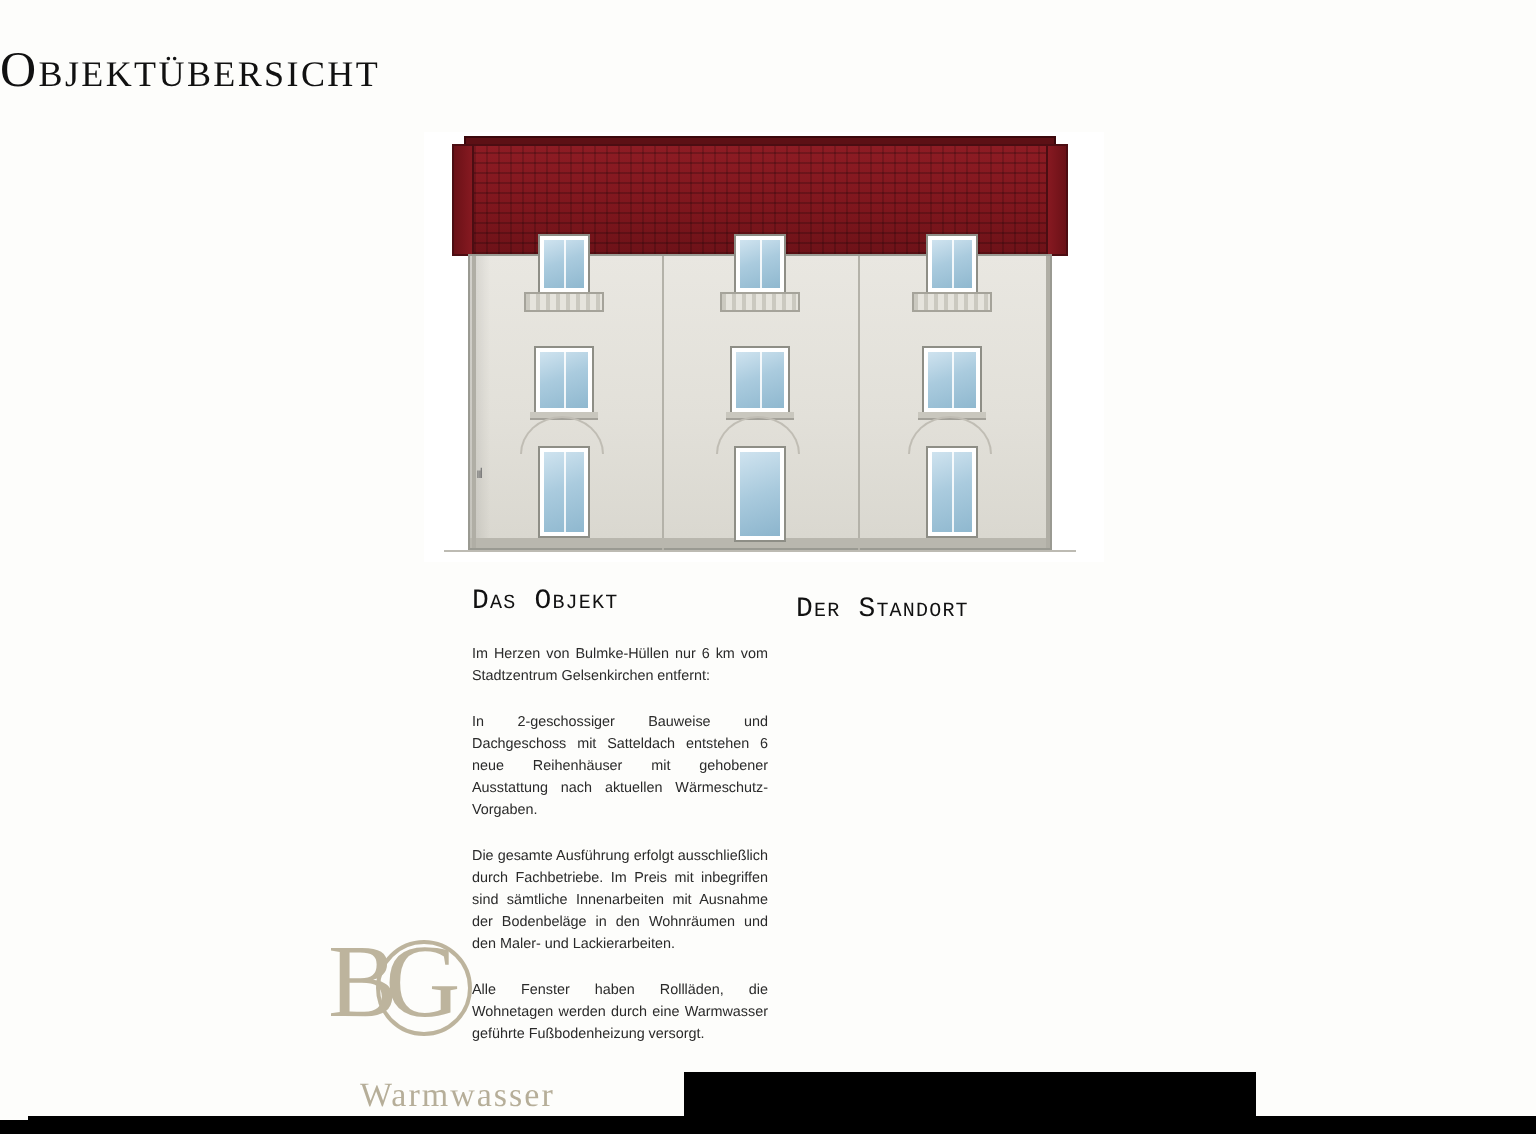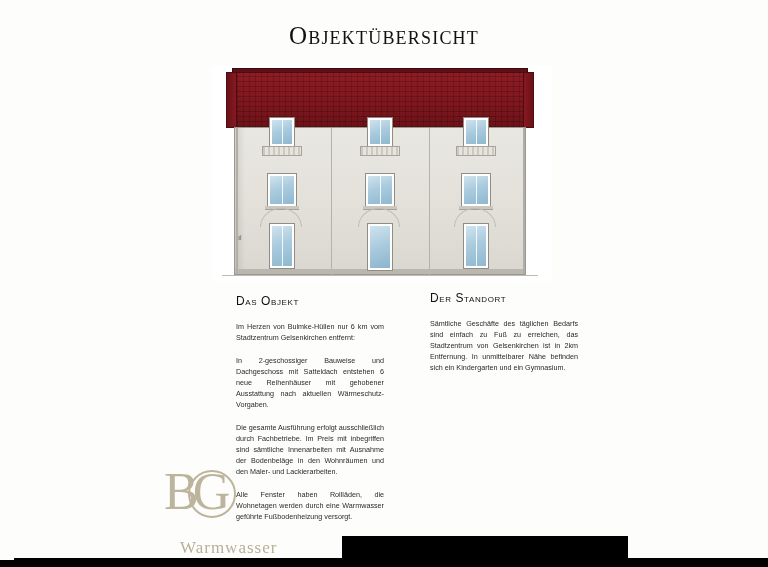--- a/index.html
+++ b/index.html
@@ -21,21 +21,20 @@
     width: 768px;
     height: 567px;
     background: #fdfdfb;
   }
   
   .doc-title {
     position: absolute;
     left: 0;
     top: 22px;
     width: 768px;
-    text-align: center;
     font-size: 25px;
     letter-spacing: 1.2px;
     font-variant: small-caps;
     text-transform: capitalize;
     color: #111111;
     font-family: "Liberation Serif", serif;
   }
   
   .illustration {
     position: absolute;
@@ -192,29 +191,29 @@
   
   .col {
     position: absolute;
     width: 148px;
     font-size: 7.2px;
     line-height: 11px;
     text-align: justify;
     color: #2a2a2a;
   }
   .col-left { left: 236px; top: 296px; }
-  .col-right { left: 398px; top: 293px; margin-left: 32px; }
+  .col-right { left: 398px; top: 300px; }
   .col h2 {
     margin: 0 0 14px 0;
-    font-size: 12px;
+    font-size: 14px;
     font-weight: normal;
     font-variant: small-caps;
     letter-spacing: 0.6px;
     color: #111;
-    font-family: Liberation Sans, sans-serif;
+    font-family: Liberation Mono, monospace;
   }
   .col p {
     margin: 0 0 12px 0;
   }
   
   .watermark {
     position: absolute;
     left: 150px;
     top: 462px;
     width: 200px;
@@ -315,21 +314,20 @@
   <div class="col col-left">
     <h2>Das Objekt</h2>
     <p>Im Herzen von Bulmke-Hüllen nur 6 km vom Stadtzentrum Gelsenkirchen entfernt:</p>
     <p>In 2-geschossiger Bauweise und Dachgeschoss mit Satteldach entstehen 6 neue Reihenhäuser mit gehobener Ausstattung nach aktuellen Wärmeschutz-Vorgaben.</p>
     <p>Die gesamte Ausführung erfolgt ausschließlich durch Fachbetriebe. Im Preis mit inbegriffen sind sämtliche Innenarbeiten mit Ausnahme der Bodenbeläge in den Wohnräumen und den Maler- und Lackierarbeiten.</p>
     <p>Alle Fenster haben Rollläden, die Wohnetagen werden durch eine Warmwasser geführte Fußbodenheizung versorgt.</p>
   </div>
 
   <div class="col col-right">
     <h2>Der Standort</h2>
-    <p>Sämtliche Geschäfte des täglichen Bedarfs sind einfach zu Fuß zu erreichen, das Stadtzentrum von Gelsenkirchen ist in 2km Entfernung. In unmittelbarer Nähe befinden sich ein Kindergarten und ein Gymnasium.</p>
   </div>
 
   <div class="watermark">
     <div class="wm-mono">BG</div>
     <div class="wm-circle"></div>
     <div class="wm-name">Warmwasser</div>
   </div>
 
   <div class="bottom-bar bar-a"></div>
   <div class="bottom-bar bar-b"></div>

